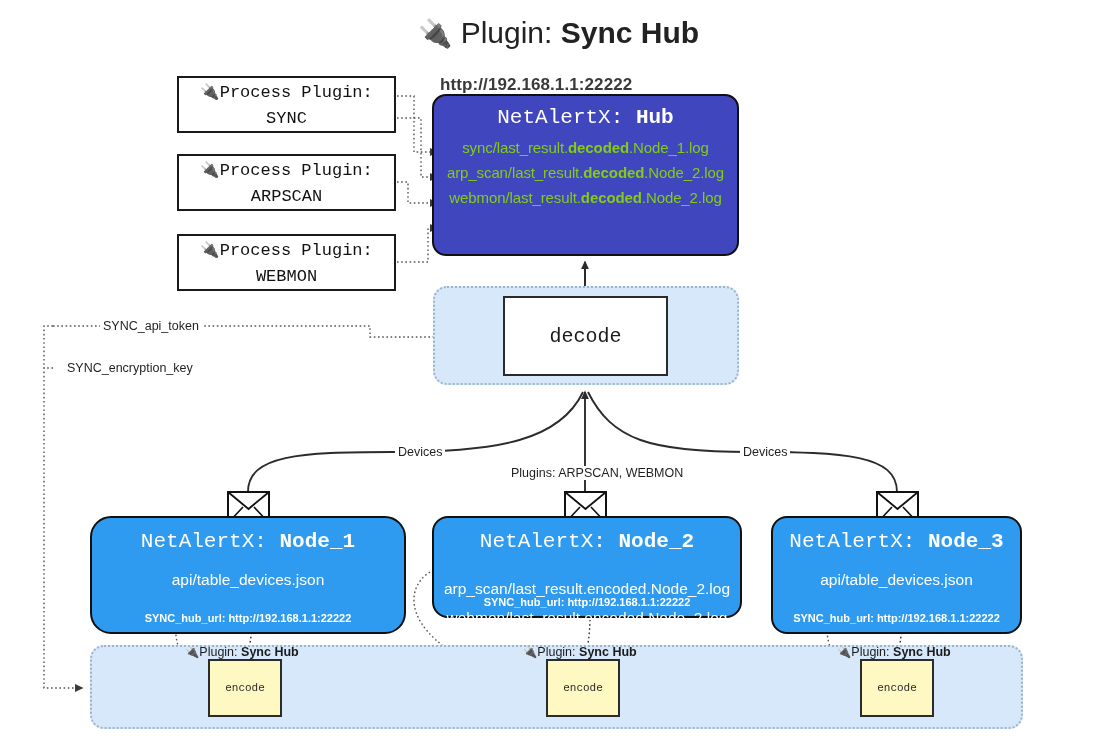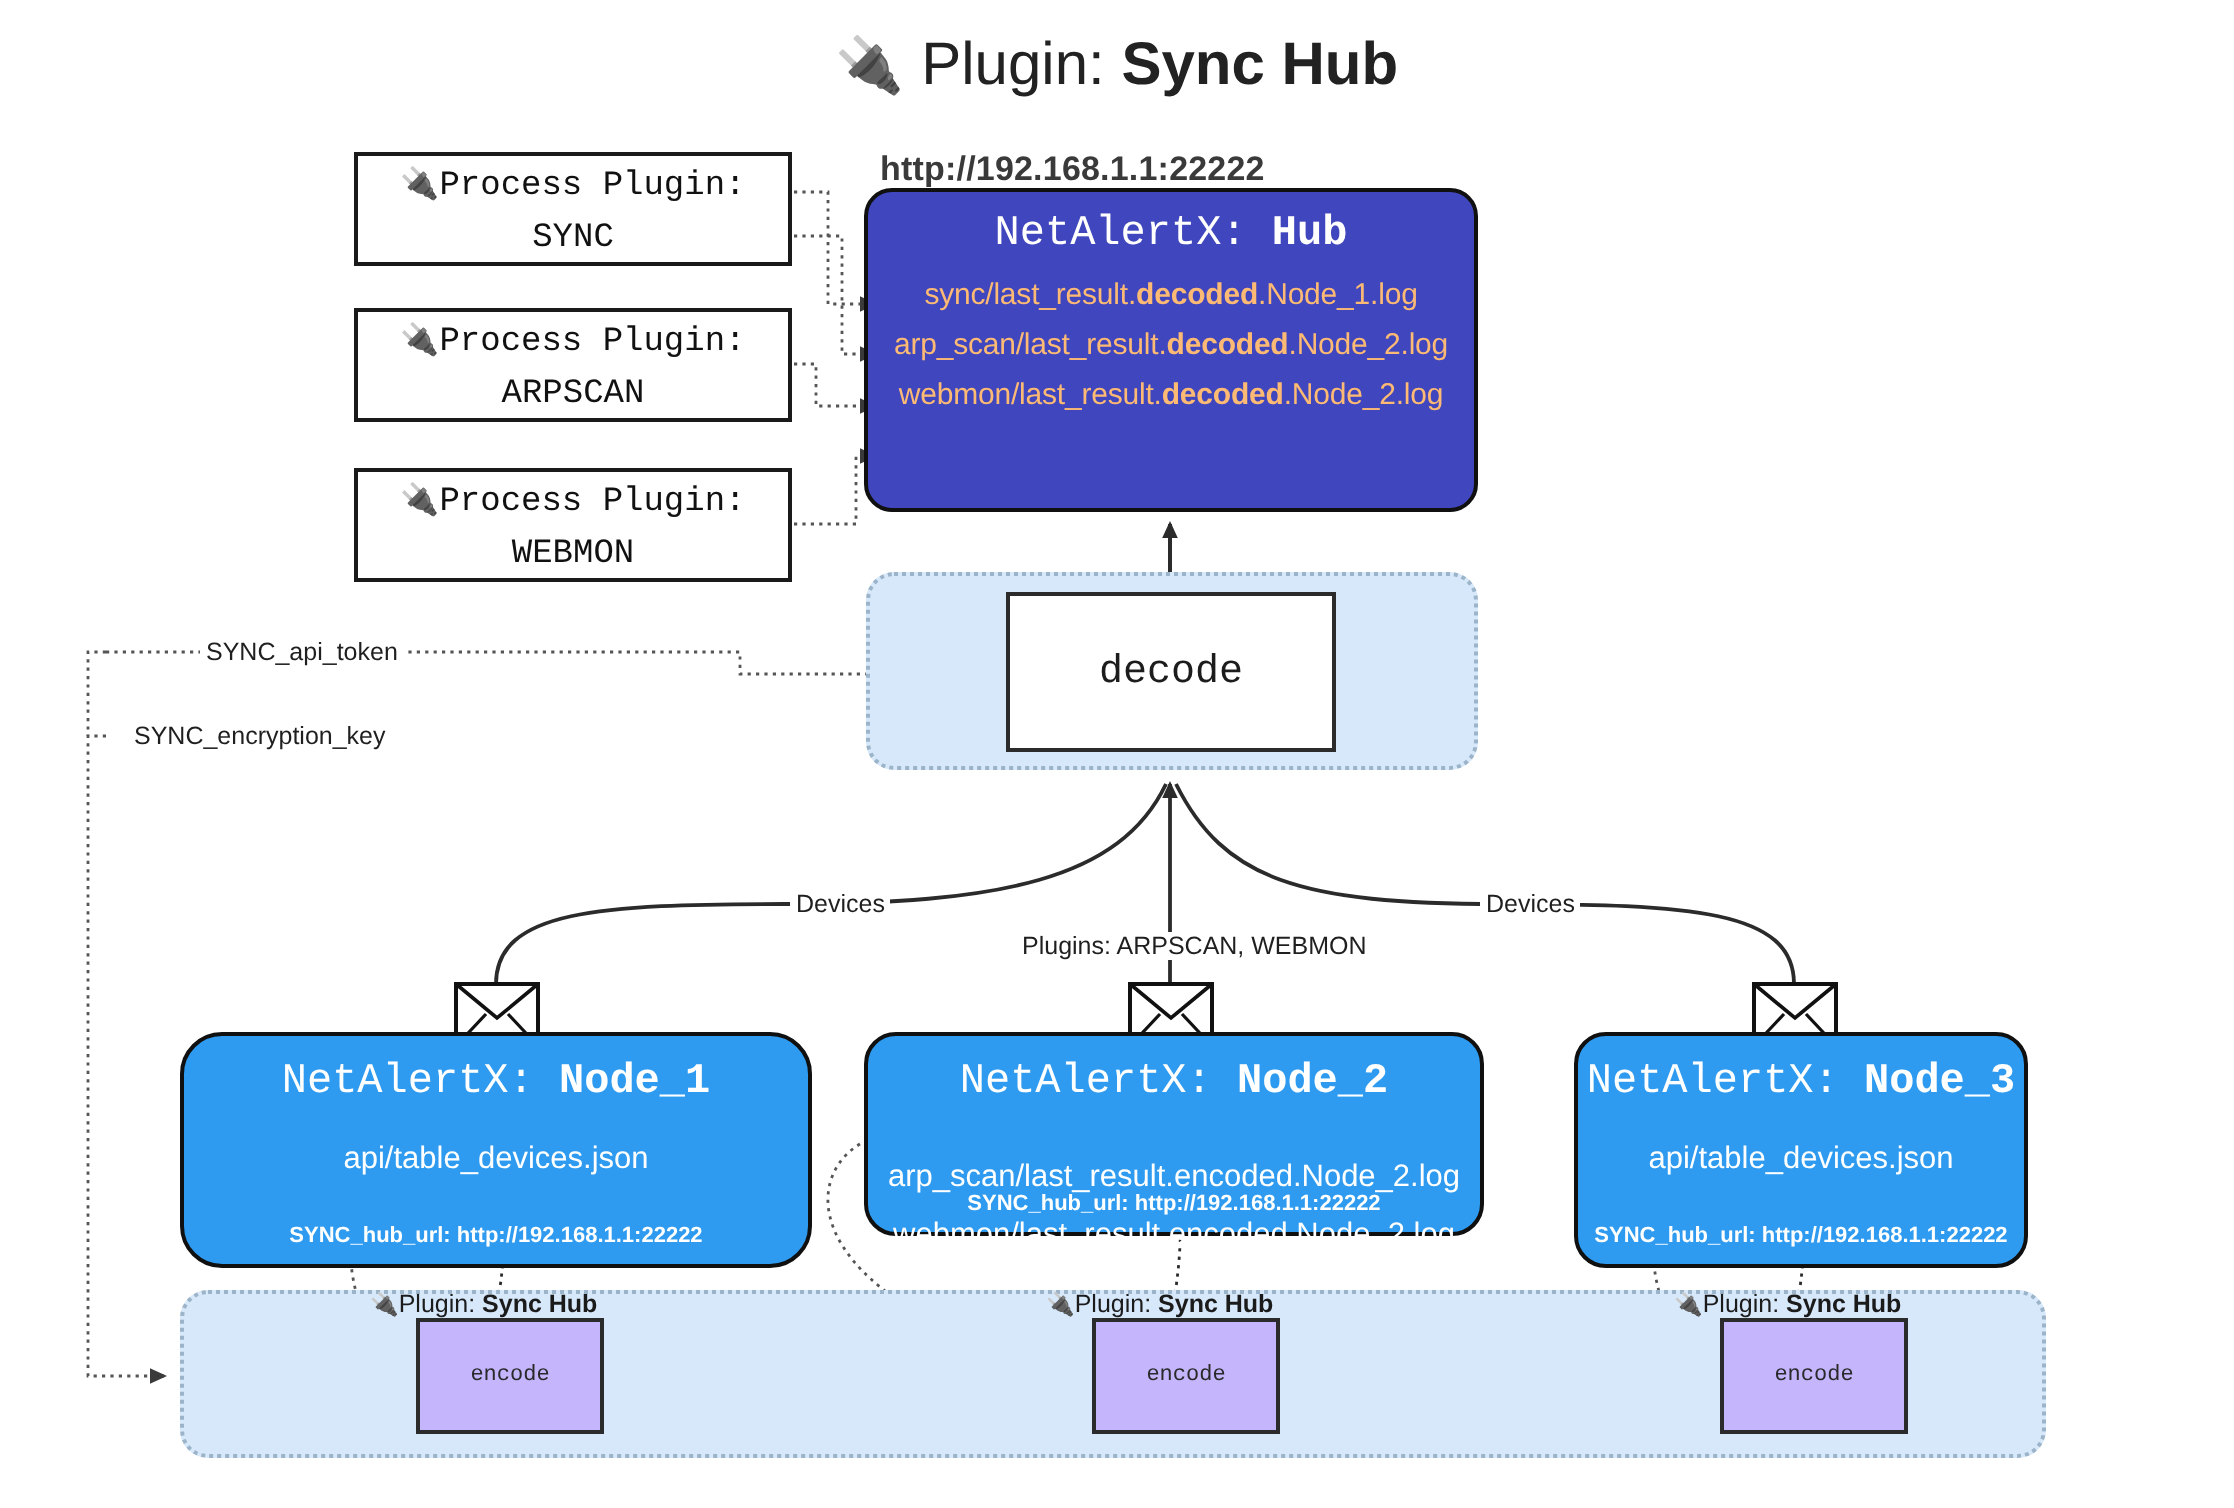--- a/index.html
+++ b/index.html
@@ -79,21 +79,21 @@
   #hub-box .hub-title {
     text-align: center;
     font-family: "Liberation Mono", monospace;
     font-size: 21px;
     color: #ffffff;
     white-space: nowrap;
     margin-bottom: 6px;
   }
   #hub-box .hub-title b { font-weight: bold; }
   .hub-line {
-    color: #fdba74;
+    color: #84cc16;
     font-size: 15px;
     line-height: 25px;
     white-space: nowrap;
     text-align: center;
     letter-spacing: -0.1px;
   }
   .hub-line b { font-weight: bold; }
 
   
   #decode-group {
@@ -162,37 +162,37 @@
     left: 0; bottom: 8px;
     width: 100%;
     text-align: center;
     color: #ffffff;
     font-size: 11px;
     font-weight: 600;
     white-space: nowrap;
   }
   #node-1 { left: 90px;  top: 516px; width: 316px; height: 118px; border-radius: 21px; }
   #node-2 { left: 432px; top: 516px; width: 310px; height: 102px; }
-  #node-3 { left: 771px; top: 516px; width: 227px; height: 118px; margin-left: 16px; }
+  #node-3 { left: 771px; top: 516px; width: 251px; height: 118px; }
   #node-1 .node-line, #node-3 .node-line { margin-top: 12px; }
   #node-2 .node-line-wrap { margin-top: 21px; }
 
   
   #encode-band {
     position: absolute;
     left: 90px; top: 645px;
     width: 933px; height: 84px;
     background: #d6e8fa;
     border: 2px dotted #9bb4c9;
     border-radius: 14px;
   }
   .encode-box {
     position: absolute;
-    width: 94px; height: 58px;
-    background: #c4b5fd;
+    width: 74px; height: 58px;
+    background: #fef9c3;
     border: 2.5px solid #2b2b2b;
     display: flex;
     align-items: center;
     justify-content: center;
     font-family: "Liberation Mono", monospace;
     font-size: 11px;
     color: #2a2a2a;
   }
   #encode-1 { left: 208px; top: 659px; }
   #encode-2 { left: 546px; top: 659px; }

